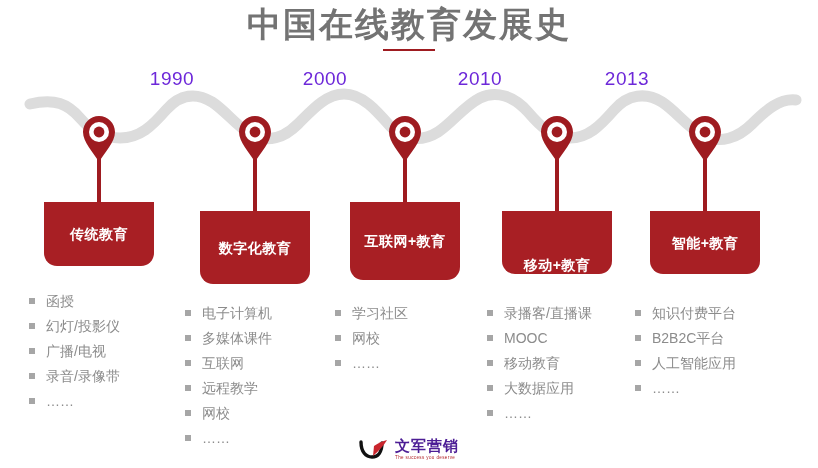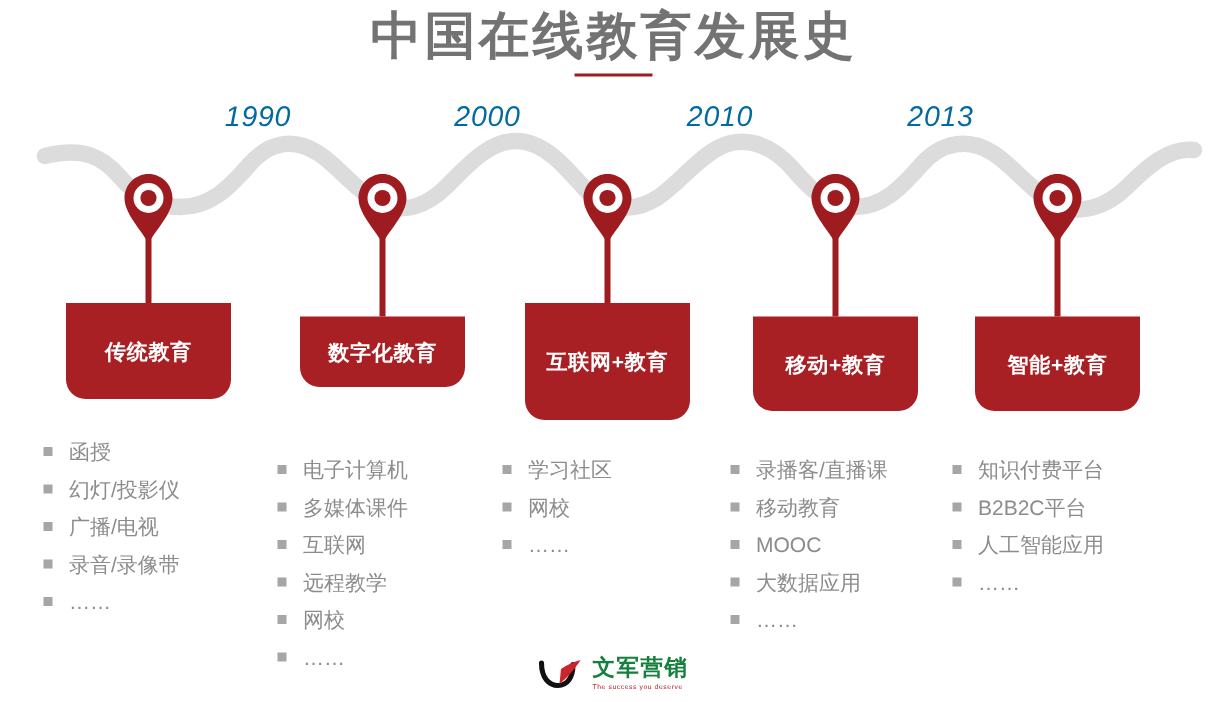--- a/index.html
+++ b/index.html
@@ -43,25 +43,24 @@
     position: absolute;
     top: 68px;
     left: 0;
     width: 818px;
     height: 26px;
   }
   .year {
     position: absolute;
     top: 0;
     font-size: 19px;
-    color: #0369a1;
+    color: #6d28d9;
     letter-spacing: 0.5px;
     transform: translateX(-50%);
     white-space: nowrap;
-    font-style: italic;
   }
 
   
   .wave-wrap {
     position: absolute;
     top: 86px;
     left: 0;
     width: 818px;
     height: 72px;
   }
@@ -159,21 +158,21 @@
   }
   .logo-mark svg { display: block; }
   .logo-text-wrap {
     display: flex;
     flex-direction: column;
     justify-content: center;
   }
   .logo-name {
     font-size: 15px;
     font-weight: bold;
-    color: #15803d;
+    color: #4c1d95;
     line-height: 16px;
     letter-spacing: 1px;
   }
   .logo-tagline {
     font-size: 4.5px;
     color: #b02025;
     line-height: 7px;
     letter-spacing: 0.4px;
   }
 </style>
@@ -222,21 +221,21 @@
     </div>
     <div class="col" style="left: 180px;">
       <div class="pin" style="top: 114px;">
         <svg width="38" height="50" viewBox="0 0 38 50" xmlns="http://www.w3.org/2000/svg">
           <path d="M19 2 C10.2 2 3 9.2 3 18 C3 28 13 38 19 48 C25 38 35 28 35 18 C35 9.2 27.8 2 19 2 Z" fill="#9e1b20"></path>
           <circle cx="19" cy="18" r="10" fill="#ffffff"></circle>
           <circle cx="19" cy="18" r="5.4" fill="#9e1b20"></circle>
         </svg>
       </div>
       <div class="stem" style="top: 154px; height: 57px;"></div>
-      <div class="card" style="top: 211px; height: 47px;">
+      <div class="card" style="top: 211px; height: 73px;">
         <span class="card-label">数字化教育</span>
       </div>
     </div>
     <div class="col" style="left: 330px;">
       <div class="pin" style="top: 114px;">
         <svg width="38" height="50" viewBox="0 0 38 50" xmlns="http://www.w3.org/2000/svg">
           <path d="M19 2 C10.2 2 3 9.2 3 18 C3 28 13 38 19 48 C25 38 35 28 35 18 C35 9.2 27.8 2 19 2 Z" fill="#9e1b20"></path>
           <circle cx="19" cy="18" r="10" fill="#ffffff"></circle>
           <circle cx="19" cy="18" r="5.4" fill="#9e1b20"></circle>
         </svg>
@@ -248,21 +247,21 @@
     </div>
     <div class="col" style="left: 482px;">
       <div class="pin" style="top: 114px;">
         <svg width="38" height="50" viewBox="0 0 38 50" xmlns="http://www.w3.org/2000/svg">
           <path d="M19 2 C10.2 2 3 9.2 3 18 C3 28 13 38 19 48 C25 38 35 28 35 18 C35 9.2 27.8 2 19 2 Z" fill="#9e1b20"></path>
           <circle cx="19" cy="18" r="10" fill="#ffffff"></circle>
           <circle cx="19" cy="18" r="5.4" fill="#9e1b20"></circle>
         </svg>
       </div>
       <div class="stem" style="top: 154px; height: 57px;"></div>
-      <div class="card" style="top: 211px; height: 63px;">
+      <div class="card" style="top: 211px; height: 63px; align-items: flex-end;">
         <span class="card-label">移动+教育</span>
       </div>
     </div>
     <div class="col" style="left: 630px;">
       <div class="pin" style="top: 114px;">
         <svg width="38" height="50" viewBox="0 0 38 50" xmlns="http://www.w3.org/2000/svg">
           <path d="M19 2 C10.2 2 3 9.2 3 18 C3 28 13 38 19 48 C25 38 35 28 35 18 C35 9.2 27.8 2 19 2 Z" fill="#9e1b20"></path>
           <circle cx="19" cy="18" r="10" fill="#ffffff"></circle>
           <circle cx="19" cy="18" r="5.4" fill="#9e1b20"></circle>
         </svg>
@@ -337,25 +336,25 @@
         <span class="bullet-text">……</span>
       </li>
     </ul>
     <ul class="bullets" style="left: 487px; top: 300px;">
       <li class="bullet-item">
         <span class="bullet-mark"></span>
         <span class="bullet-text">录播客/直播课</span>
       </li>
       <li class="bullet-item">
         <span class="bullet-mark"></span>
+        <span class="bullet-text">MOOC</span>
+      </li>
+      <li class="bullet-item">
+        <span class="bullet-mark"></span>
         <span class="bullet-text">移动教育</span>
-      </li>
-      <li class="bullet-item">
-        <span class="bullet-mark"></span>
-        <span class="bullet-text">MOOC</span>
       </li>
       <li class="bullet-item">
         <span class="bullet-mark"></span>
         <span class="bullet-text">大数据应用</span>
       </li>
       <li class="bullet-item">
         <span class="bullet-mark"></span>
         <span class="bullet-text">……</span>
       </li>
     </ul>

